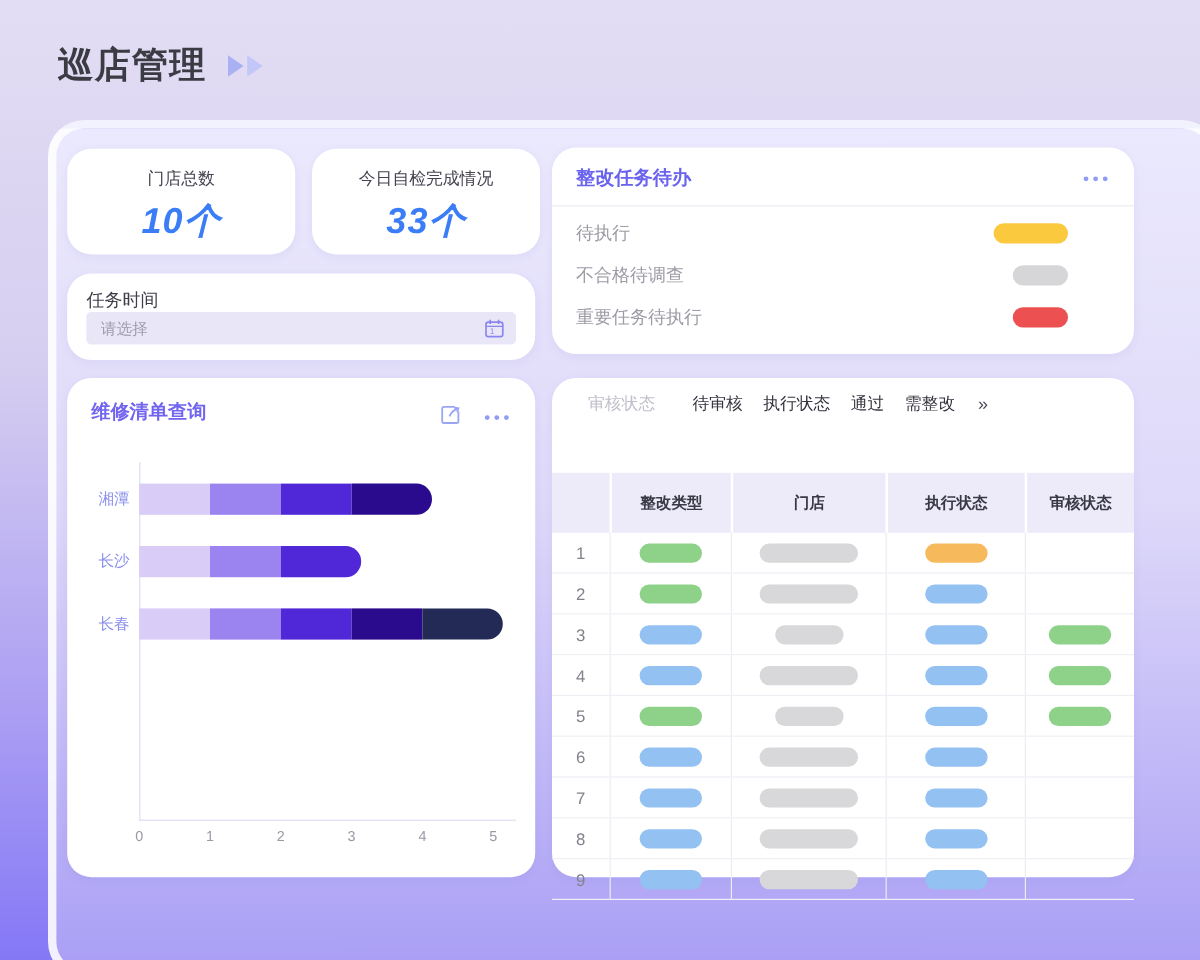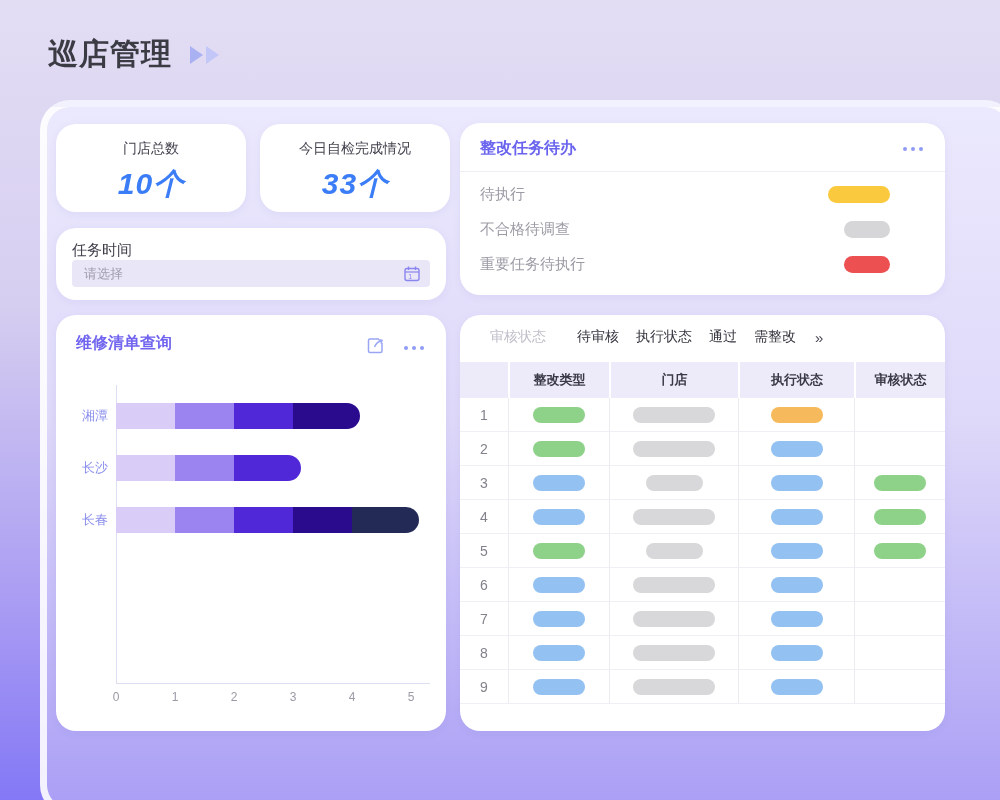--- a/index.html
+++ b/index.html
@@ -68,21 +68,21 @@
   .bar-seg.last { border-top-right-radius:13px; border-bottom-right-radius:13px; }
   .x-ticks { position:absolute; left:0; top:375px; width:390px; height:16px; }
   .x-tick { position:absolute; width:24px; text-align:center; font-size:12px; color:#9a9aa5; }
 
   .table-panel { left:460px; top:315px; width:485px; height:416px; }
   .tabs-row { position:absolute; left:30px; top:13px; display:flex; align-items:center; font-size:14px; }
   .filter-label { color:#c0bfca; margin-right:31px; }
   .tab { color:#35353f; margin-right:17px; cursor:pointer; }
   .tab-more { color:#4a4a55; margin-left:2px; cursor:pointer; font-size:15px; }
   .data-table { position:absolute; left:0; top:47px; width:485px; }
-  .thead { display:flex; height:36px; }
+  .thead { display:flex; height:50px;margin-top:32px; }
   .th {
     background:#edebfa; display:flex; align-items:center; justify-content:center;
     font-size:13px; font-weight:bold; color:#3a3a46; border-left:2px solid #ffffff;
   }
   .th:first-child { border-left:none; }
   .tr { display:flex; height:34px; border-bottom:1px solid #efeff5; }
   .td { display:flex; align-items:center; justify-content:center; border-left:1px solid #ebebf2; }
   .td:first-child { border-left:none; }
   .row-index { font-size:14px; color:#82828c; }
   .pill { height:16px; border-radius:8px; }

